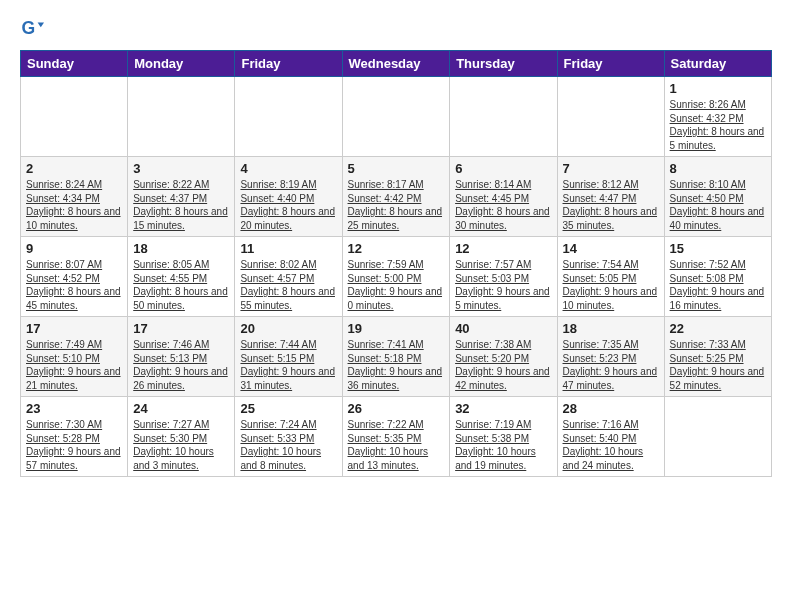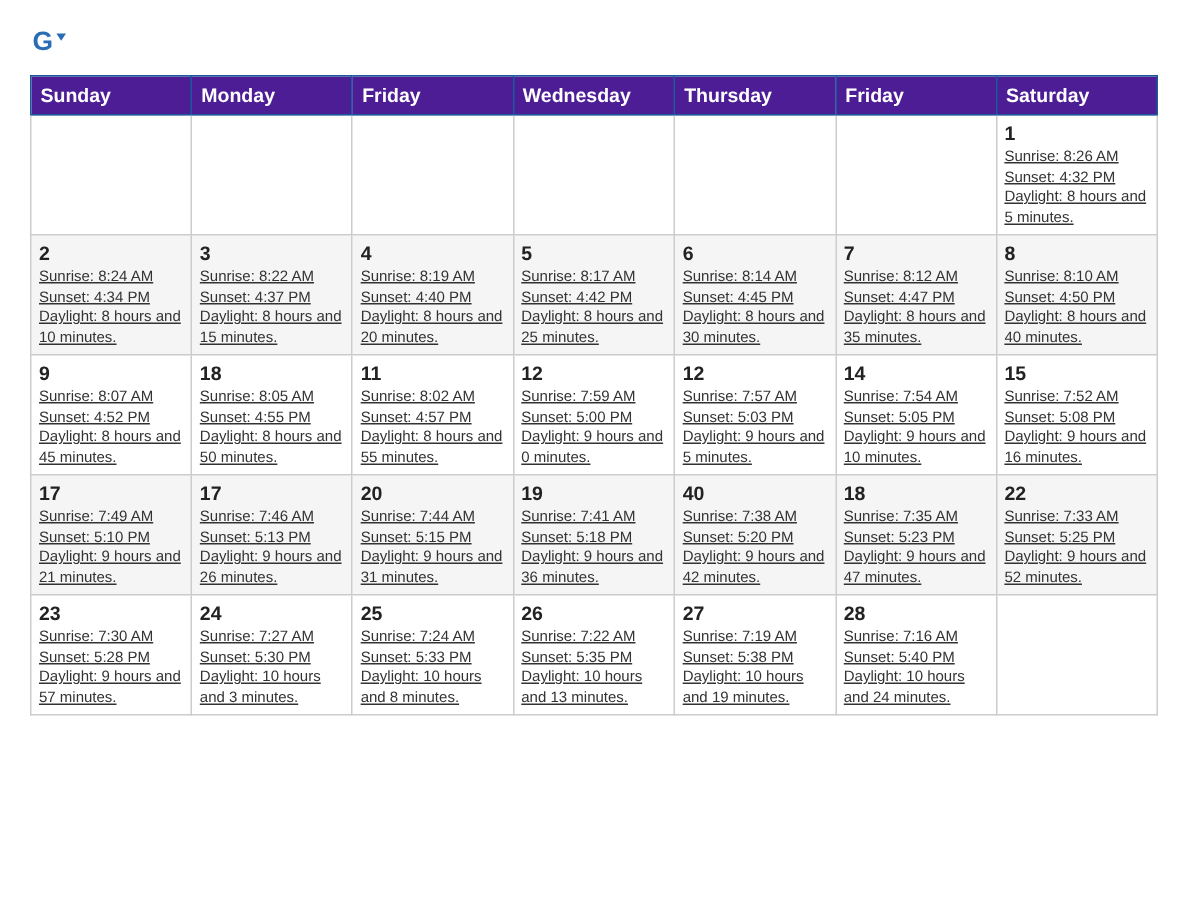--- a/index.html
+++ b/index.html
@@ -236,21 +236,21 @@
           </td>
           <td>
             <span class="day-num">25</span>
             <div class="day-detail">Sunrise: 7:24 AM<br>Sunset: 5:33 PM<br>Daylight: 10 hours and 8 minutes.</div>
           </td>
           <td>
             <span class="day-num">26</span>
             <div class="day-detail">Sunrise: 7:22 AM<br>Sunset: 5:35 PM<br>Daylight: 10 hours and 13 minutes.</div>
           </td>
           <td>
-            <span class="day-num">27</span>
+            <span class="day-num">32</span>
             <div class="day-detail">Sunrise: 7:19 AM<br>Sunset: 5:38 PM<br>Daylight: 10 hours and 19 minutes.</div>
           </td>
           <td>
             <span class="day-num">28</span>
             <div class="day-detail">Sunrise: 7:16 AM<br>Sunset: 5:40 PM<br>Daylight: 10 hours and 24 minutes.</div>
           </td>
           <td></td>
         </tr>
       </tbody>
   </table>

